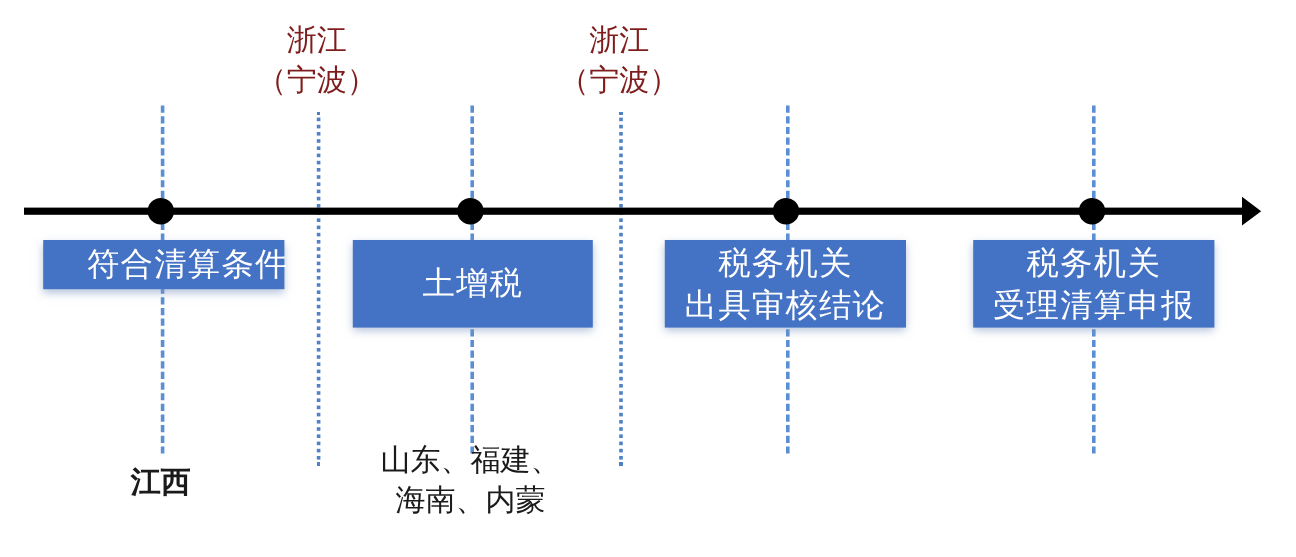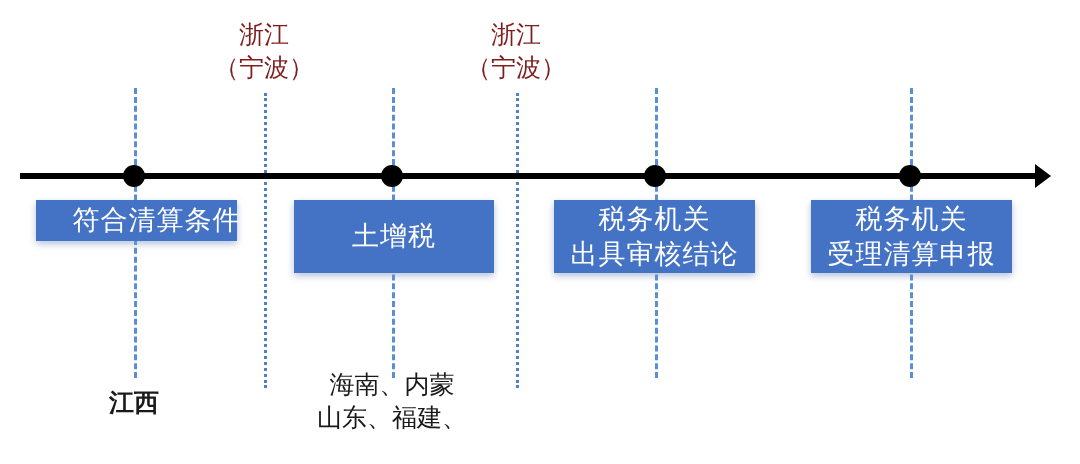--- a/index.html
+++ b/index.html
@@ -151,18 +151,18 @@
   <div class="top-label" id="top-label-2" style="left: 516px; top: 18px;">
     <span class="bline">浙江</span>
     <span class="bline">（宁波）</span>
   </div>
 
   <div class="bottom-label" id="bottom-label-1" style="left: 134px; top: 386px; font-weight: bold;">
     <span class="bline">江西</span>
   </div>
 
   <div class="bottom-label" id="bottom-label-2" style="left: 392px; top: 368px;">
+    <span class="bline">山东、福建、</span>
     <span class="bline">海南、内蒙</span>
-    <span class="bline">山东、福建、</span>
   </div>
 
 
 </div>
 
 </body></html>

